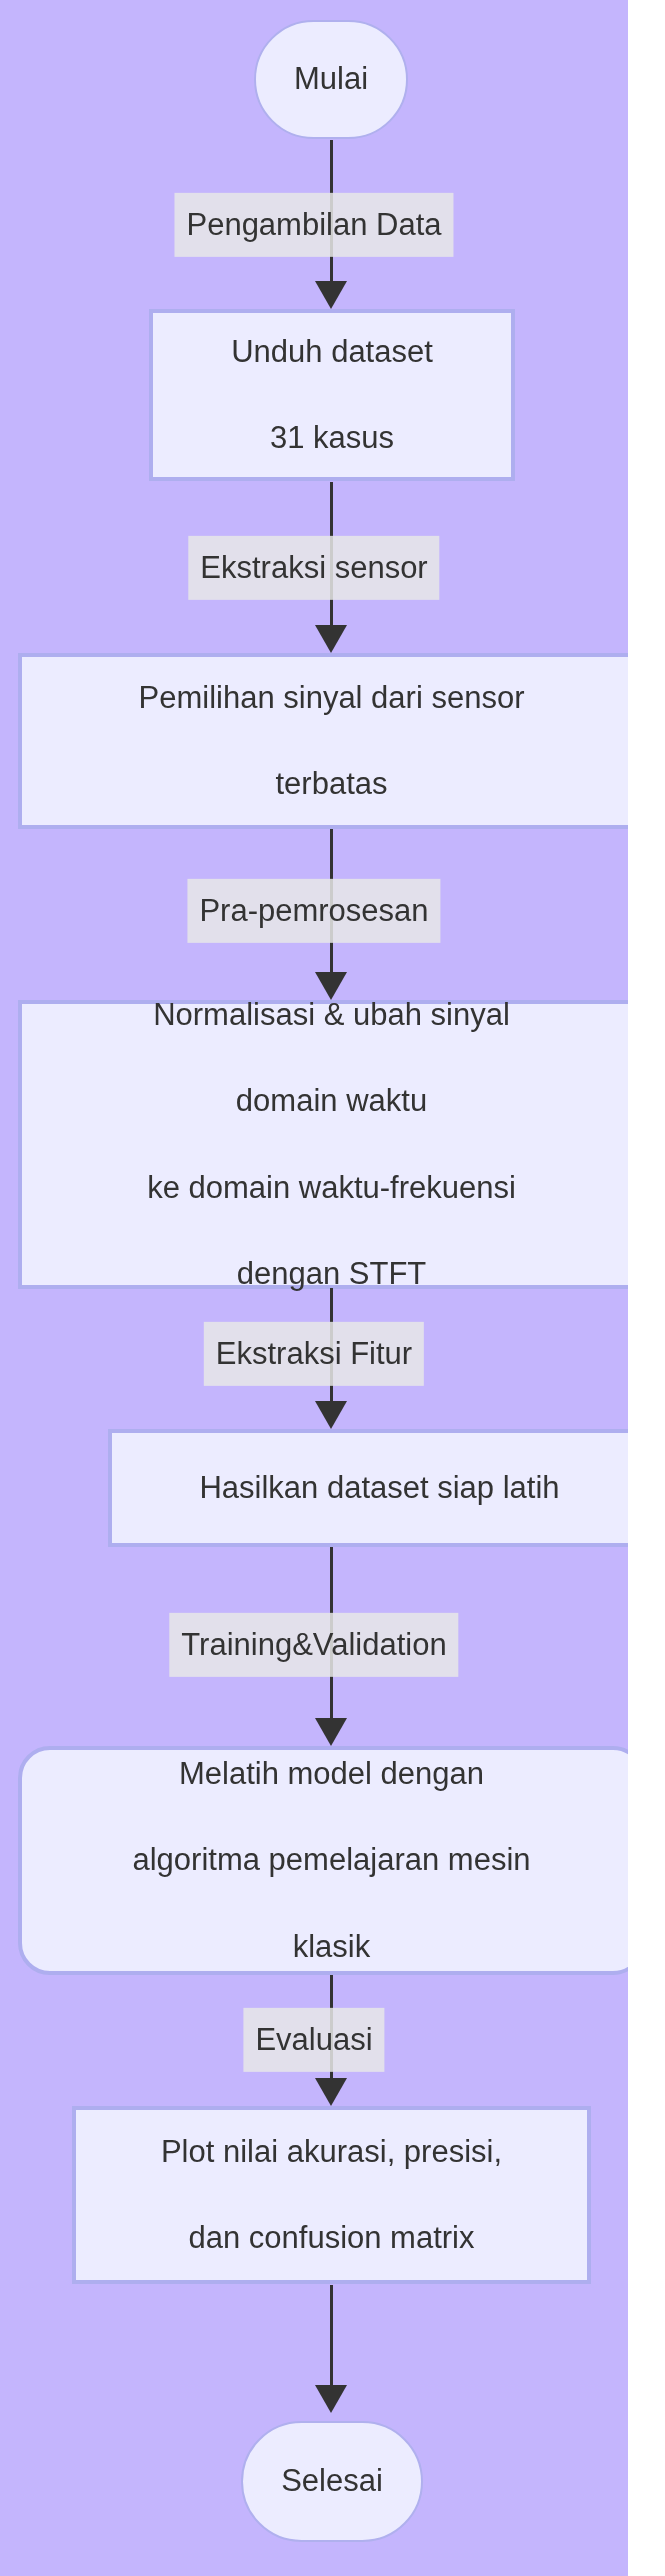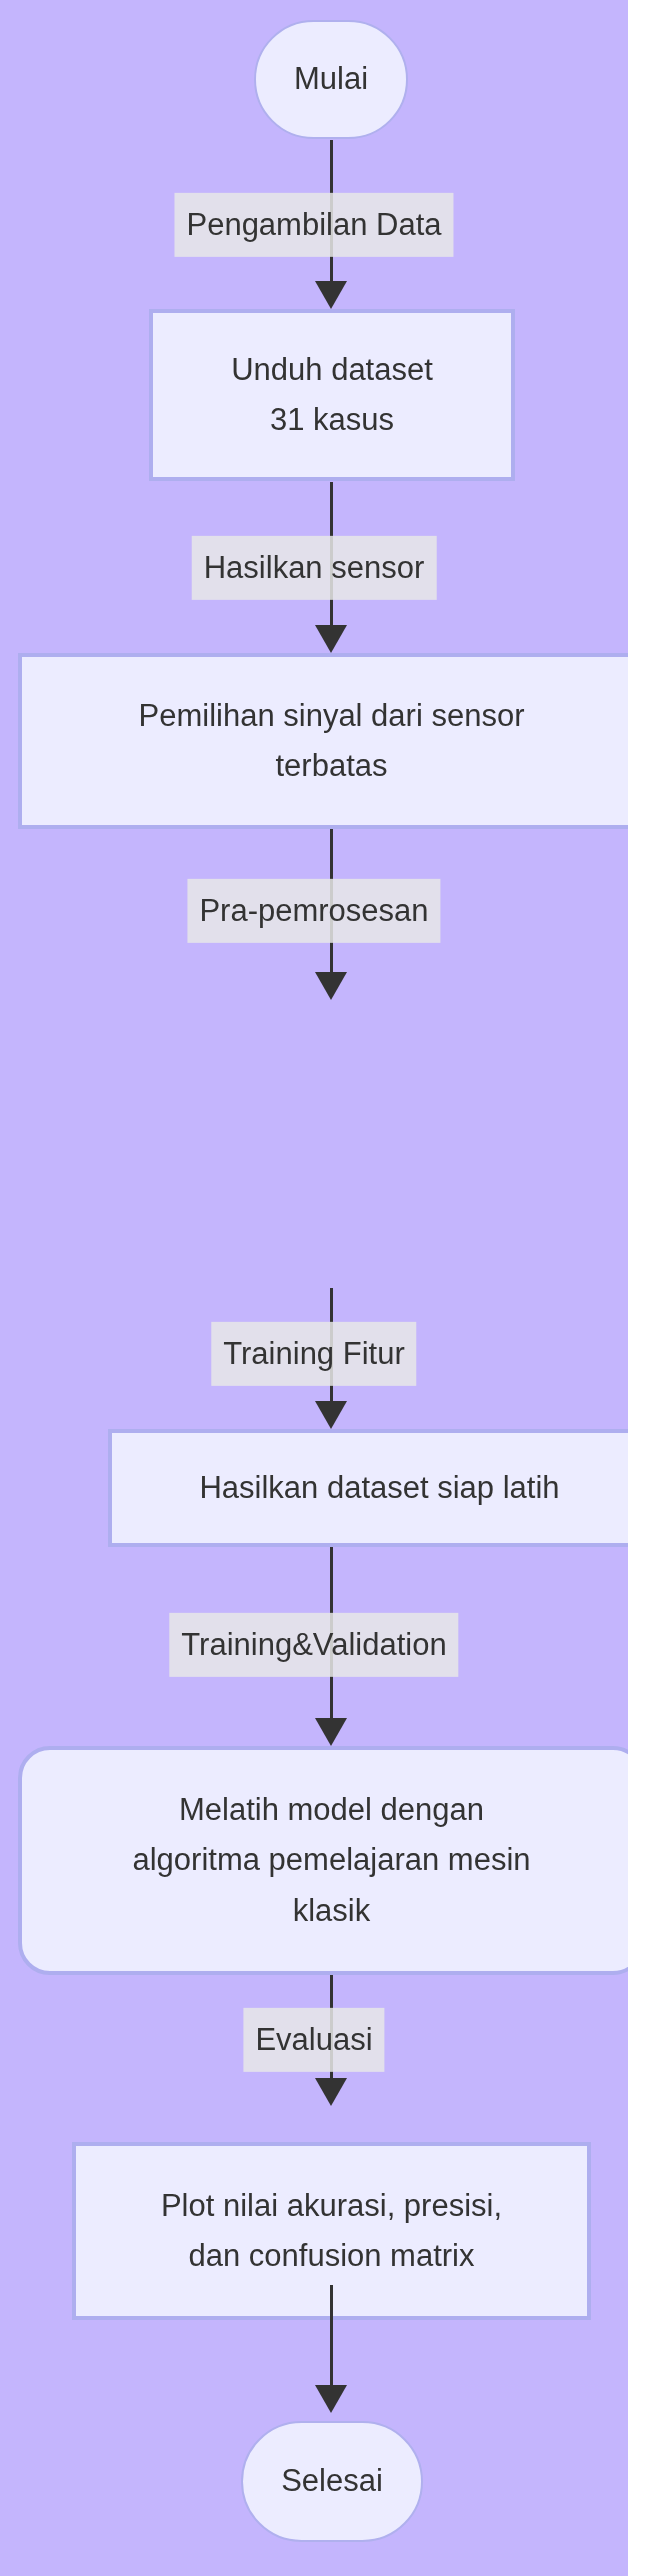--- a/index.html
+++ b/index.html
@@ -18,21 +18,21 @@
     background: #ececff;
     color: #333333;
     display: flex;
     flex-direction: column;
     align-items: center;
     justify-content: center;
     text-align: center;
     font-size: 31px;
     line-height: 1.62;
   }
-  .node.rect { border: 4px solid #aeaeef; }
+  .node.rect { border: 4px solid #aeaeef; gap: 36px; }
   .node.stadium { border: 2.7px solid #b0b0ee; border-radius: 64px; }
   .edge-line {
     position: absolute;
     left: 330px;
     width: 2.7px;
     background: #333333;
   }
   .arrowhead {
     position: absolute;
     left: 315px;
@@ -66,55 +66,61 @@
   <div class="arrowhead" style="top:281px;"></div>
   <div class="edge-label" style="top:225px;">Pengambilan Data</div>
 
   <div class="node rect" style="left:149px; top:309px; width:366px; height:172px;">
     <div>Unduh dataset</div>
     <div>31 kasus</div>
   </div>
 
   <div class="edge-line" style="top:482px; height:144px;"></div>
   <div class="arrowhead" style="top:625px;"></div>
-  <div class="edge-label" style="top:568px;">Hasilkan sensor</div>
+  <div class="edge-label" style="top:568px;">Ekstraksi sensor</div>
 
   <div class="node rect" style="left:18px; top:653px; width:627px; height:176px;">
     <div>Pemilihan sinyal dari sensor</div>
     <div>terbatas</div>
   </div>
 
   <div class="edge-line" style="top:829px; height:144px;"></div>
   <div class="arrowhead" style="top:972px;"></div>
   <div class="edge-label" style="top:911px;">Pra-pemrosesan</div>
 
+  <div class="node rect" style="left:18px; top:1000px; width:627px; height:289px;">
+    <div>Normalisasi &amp; ubah sinyal</div>
+    <div>domain waktu</div>
+    <div>ke domain waktu-frekuensi</div>
+    <div>dengan STFT</div>
+  </div>
 
   <div class="edge-line" style="top:1288px; height:114px;"></div>
   <div class="arrowhead" style="top:1401px;"></div>
-  <div class="edge-label" style="top:1354px;">Training Fitur</div>
+  <div class="edge-label" style="top:1354px;">Ekstraksi Fitur</div>
 
   <div class="node rect" style="left:60px; top:1429px; width:543px; height:118px;margin-left:48px;">
     <div>Hasilkan dataset siap latih</div>
   </div>
 
   <div class="edge-line" style="top:1547px; height:172px;"></div>
   <div class="arrowhead" style="top:1718px;"></div>
   <div class="edge-label" style="top:1645px;">Training&amp;Validation</div>
 
   <div class="node rect" style="left:18px; top:1746px; width:627px; height:229px;border-radius:32px;">
     <div>Melatih model dengan</div>
     <div>algoritma pemelajaran mesin</div>
     <div>klasik</div>
   </div>
 
   <div class="edge-line" style="top:1975px; height:104px;"></div>
   <div class="arrowhead" style="top:2078px;"></div>
   <div class="edge-label" style="top:2040px;">Evaluasi</div>
 
-  <div class="node rect" style="left:72px; top:2106px; width:519px; height:178px;margin-top:36px;">
+  <div class="node rect" style="left:72px; top:2106px; width:519px; height:178px;">
     <div>Plot nilai akurasi, presisi,</div>
     <div>dan confusion matrix</div>
   </div>
 
   <div class="edge-line" style="top:2285px; height:102px;"></div>
   <div class="arrowhead" style="top:2385px;"></div>
 
   <div class="node stadium" style="left:241px; top:2414px; width:182px; height:121px;margin-top:7px;">
     <div>Selesai</div>
   </div>

